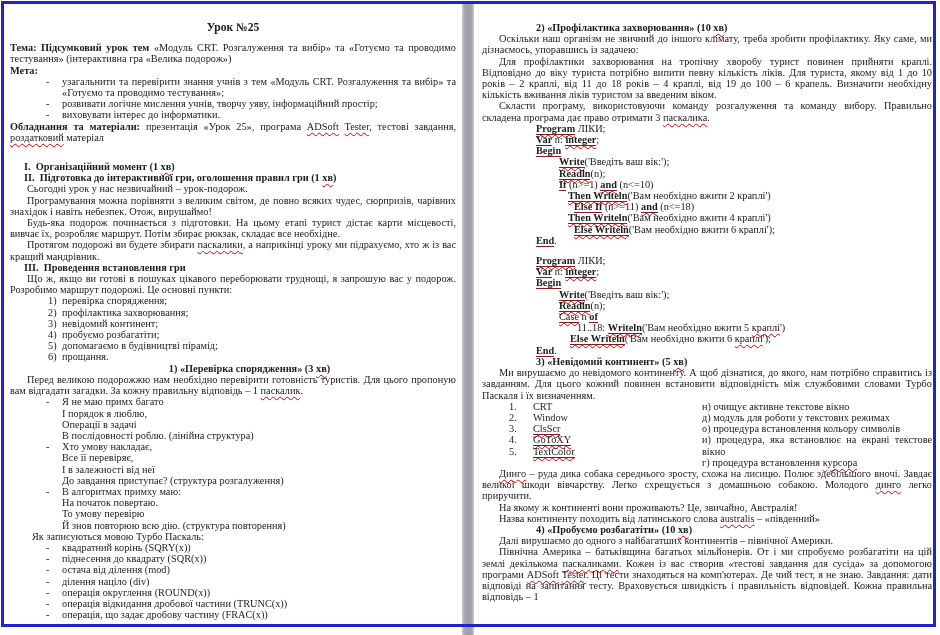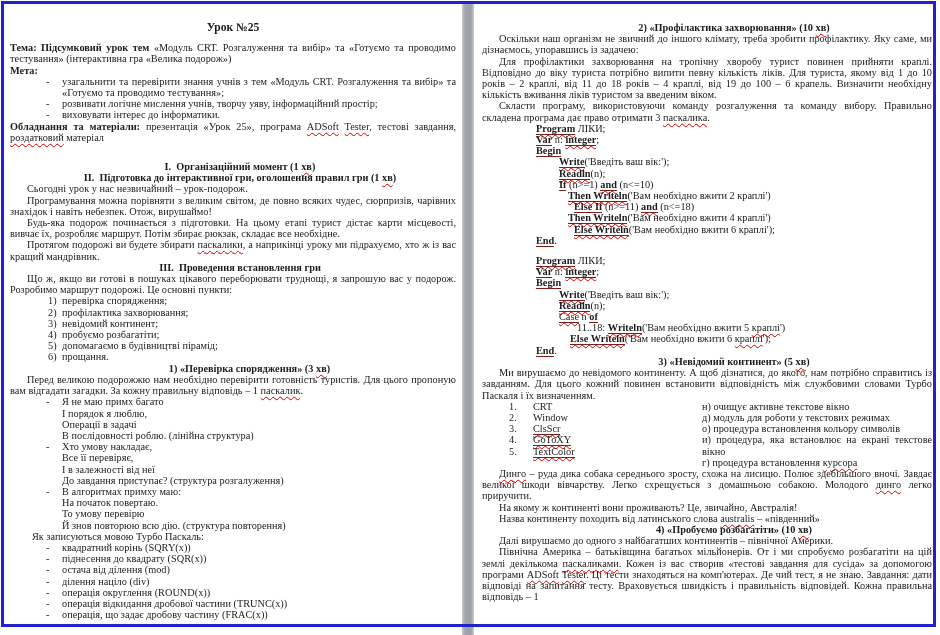--- a/index.html
+++ b/index.html
@@ -11,23 +11,23 @@
   .page{position:absolute;top:22px;z-index:2;background:transparent;}
   #page1{left:10px;width:446px;}
   #page2{left:482px;width:450px;}
   .blk{margin:0;}
   .b{font-weight:bold;}
   .u{border-bottom:1px solid #7f1d1d;}
   .q{text-decoration-line:underline;text-decoration-style:wavy;text-decoration-color:#d00000;text-decoration-thickness:1px;text-underline-offset:2px;}
   .title{text-align:center;font-weight:bold;font-size:11.6px;}
   .p{text-align:justify;text-indent:17px;}
   .pf{text-align:justify;}
-  .roman{font-weight:bold;padding-left:14px;text-align:center;}
+  .roman{font-weight:bold;padding-left:14px;}
   .ha{font-weight:bold;padding-left:33px;text-align:center;}
-  .hb{font-weight:bold;padding-left:54px;text-align:center;}
+  .hb{font-weight:bold;padding-left:54px;}
   .num{position:relative;padding-left:52px;}
   .num>.marker{position:absolute;left:38px;}
   .dash{position:relative;padding-left:52px;text-align:justify;}
   .dash>.marker{position:absolute;left:36px;}
   .cont{padding-left:52px;}
   .plain{padding-left:22px;}
   .c0{padding-left:54px;}
   .c1{padding-left:77px;}
   .c2{padding-left:86px;}
   .c2b{padding-left:92px;}

